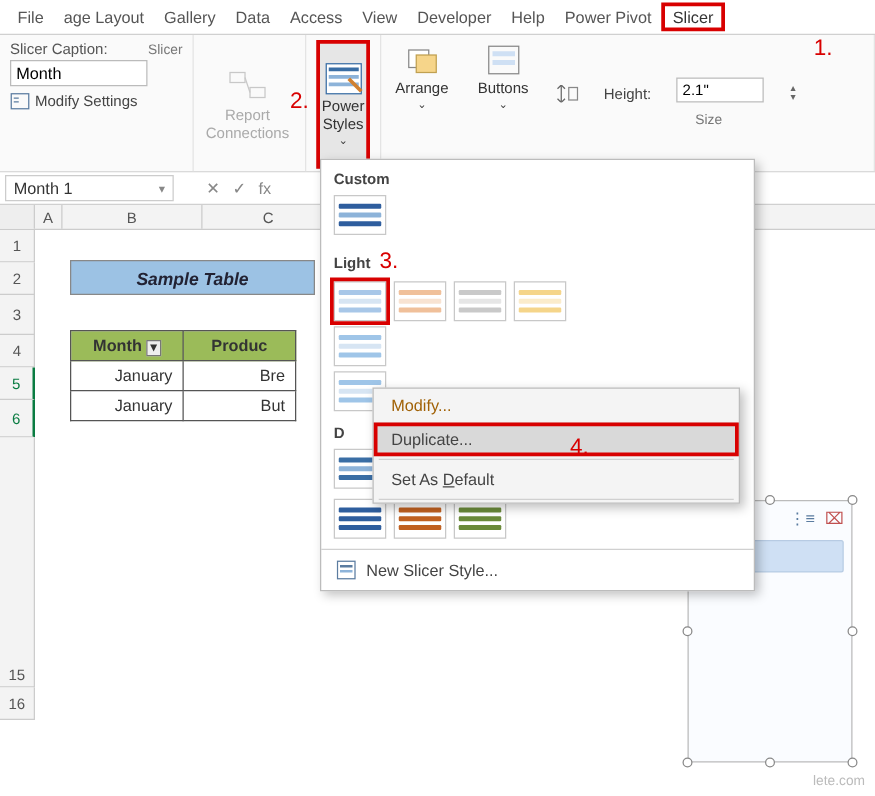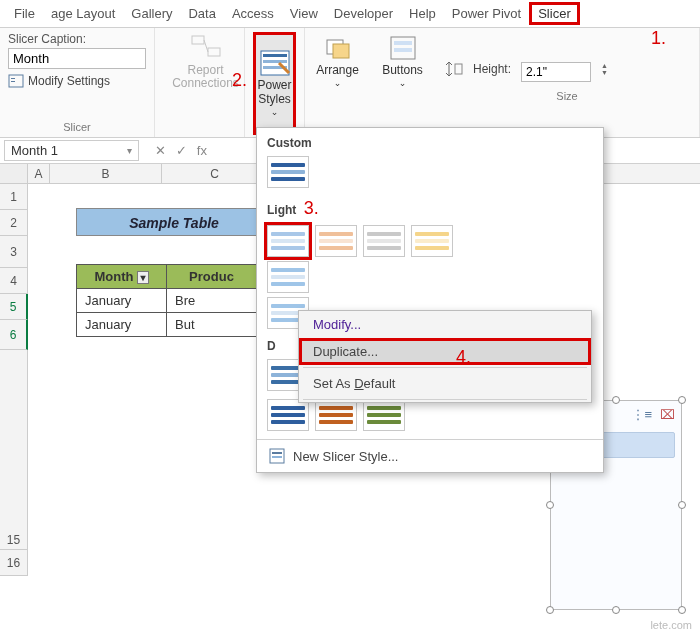--- a/index.html
+++ b/index.html
@@ -1,65 +1,65 @@
 <!DOCTYPE html>
 <html><head>
 <meta charset="utf-8">
 <style>
 *{box-sizing:border-box;font-family:"Segoe UI",Arial,sans-serif;margin:0;padding:0}
 body{background:#fff;width:700px;height:637px;overflow:hidden;position:relative;font-size:13px;color:#333}
 .tabstrip{display:flex;align-items:center;height:28px;border-bottom:1px solid #d0d0d0;padding-left:6px;gap:0;background:#fff}
 .tab{padding:4px 8px;color:#555;cursor:pointer;white-space:nowrap}
 .slicer-tab{border:3px solid #d80000;padding:1px 6px;color:#333;font-weight:400}
 .ribbon{display:flex;height:110px;border-bottom:1px solid #d0d0d0;background:#fafafa}
-.group{display:flex;flex-direction:column;justify-content:space-between;border-right:1px solid #e4e4e4;padding:4px 8px 2px}
+.group{display:flex;flex-direction:row;justify-content:space-between;border-right:1px solid #e4e4e4;padding:4px 8px 2px}
 .group-label{text-align:center;color:#777;font-size:11px;padding:2px 0}
 .slicer-group{width:155px}
 .caption-label{font-size:12px;color:#555;margin-bottom:2px}
 .caption-input{width:100%;border:1px solid #bbb;padding:2px 4px;font-size:13px;background:#fff}
 .settings-btn{display:flex;align-items:center;gap:4px;margin-top:4px;font-size:12px;color:#444}
 .settings-btn svg{width:16px;height:16px}
 .report-conn{display:flex;flex-direction:column;align-items:center;justify-content:center;width:85px;color:#aaa;gap:2px;font-size:12px;text-align:center;line-height:1.1}
 .report-conn svg{width:32px;height:30px}
 .styles-group{width:60px;position:relative}
 .quick-styles{display:flex;flex-direction:column;align-items:center;justify-content:center;height:100%;gap:2px;font-size:12px;color:#333;line-height:1.1;text-align:center;border:3px solid #d80000;background:#e6e6e6}
 .qs-icon{width:32px;height:28px}
 .arrange-group,.buttons-group{width:65px;display:flex;flex-direction:column;align-items:center;justify-content:flex-start;padding-top:6px;font-size:12px;color:#333;gap:2px;line-height:1.1;text-align:center}
 .arrange-group svg,.buttons-group svg{width:30px;height:28px}
 .size-group{flex:1;display:flex;flex-direction:column;justify-content:center;gap:6px;padding:6px 10px}
-.size-row{display:flex;align-items:flex-start;gap:10px;font-size:12px;color:#444}
+.size-row{display:flex;align-items:flex-end;gap:20px;font-size:12px;color:#444}
 .size-row input{width:70px;border:1px solid #bbb;padding:2px 4px;font-size:12px}
 .spin{display:flex;flex-direction:column;font-size:7px;color:#666;line-height:1}
 .annot{position:absolute;color:#d80000;font-size:18px;font-weight:400}
 .namebox-row{display:flex;align-items:center;height:26px;border-bottom:1px solid #d0d0d0;background:#fff}
-.namebox{width:135px;border:1px solid #ccc;margin:2px 2px 2px 4px;padding:2px 6px;font-size:13px;color:#333;display:flex;justify-content:space-between;align-items:center}
+.namebox{width:135px;border:1px solid #ccc;margin:2px 12px 2px 4px;padding:2px 6px;font-size:13px;color:#333;display:flex;justify-content:space-between;align-items:center}
 .fx-btns{display:flex;gap:10px;padding:0 14px;color:#888}
 .sheet{position:relative;height:calc(637px - 28px - 110px - 26px);background:#fff}
 .col-headers{display:flex;height:20px;background:#f3f3f3;border-bottom:1px solid #ccc}
 .corner{width:28px;border-right:1px solid #ccc;background:#eee}
 .ch{border-right:1px solid #ccc;text-align:center;font-size:12px;color:#555;line-height:20px}
 .chA{width:22px}.chB{width:112px}.chC{width:106px}
 .rows{position:absolute;left:0;top:20px}
 .rh{width:28px;height:26px;border-right:1px solid #ccc;border-bottom:1px solid #ccc;background:#f3f3f3;text-align:center;font-size:12px;color:#555;line-height:26px}
 .rh.sel{color:#0a7c42;border-right:2px solid #0a7c42}
-.sample-table{position:absolute;left:76px;top:44px}
+.sample-table{position:absolute;left:56px;top:44px}
 .title-cell{width:196px;height:28px;background:#9cc2e4;color:#223;font-weight:bold;font-style:italic;text-align:center;line-height:28px;border:1px solid #888;font-size:14px}
 .data-table{margin-top:28px;border-collapse:collapse}
 .data-table th{background:#9bbb59;border:1px solid #555;padding:4px 8px;font-size:13px;font-weight:bold;text-align:center}
 .data-table th .drop{font-size:10px;margin-left:4px;border:1px solid #777;padding:0 2px;background:#eee}
-.data-table td{border:1px solid #555;padding:4px 8px;font-size:13px;text-align:left;min-width:90px}
+.data-table td{border:1px solid #555;padding:4px 8px;font-size:13px;text-align:right;min-width:90px}
 .gallery{position:absolute;left:256px;top:127px;width:348px;background:#fff;border:1px solid #bcbcbc;box-shadow:3px 3px 8px rgba(0,0,0,.25);z-index:10}
 .gal-section-label{font-size:12px;font-weight:bold;color:#444;padding:8px 10px 4px}
 .gal-row{display:flex;gap:6px;padding:2px 10px;flex-wrap:wrap}
 .sw{width:42px;height:32px;border:1px solid #c8c8c8;background:#fff;display:flex;flex-direction:column;justify-content:center;gap:3px;padding:3px}
 .sw .bar{height:4px;border-radius:1px}
 .sw.sel-red{outline:3px solid #d80000;outline-offset:0}
 .ctx-menu{position:absolute;left:298px;top:310px;width:294px;background:#f4f4f4;border:1px solid #bcbcbc;box-shadow:3px 3px 8px rgba(0,0,0,.25);z-index:20}
 .ctx-item{padding:6px 14px;font-size:13px;color:#444}
-.ctx-item.disabled{color:#4c1d95}
+.ctx-item.disabled{color:#a16207}
 .ctx-item.hover{background:#d9d9d9;border:3px solid #d80000;padding:3px 11px}
 .ctx-sep{height:1px;background:#d0d0d0;margin:2px 4px}
 .gal-footer{border-top:1px solid #d0d0d0;padding:8px 12px;font-size:13px;color:#444;display:flex;align-items:center;gap:8px;margin-top:6px}
 .slicer-pane{position:absolute;right:18px;top:236px;width:132px;height:210px;border:1px solid #bbb;background:#fafcff}
 .handle{position:absolute;width:8px;height:8px;border:1px solid #888;background:#fff;border-radius:50%}
 .sp-head{display:flex;justify-content:flex-end;gap:8px;padding:6px;color:#5b7ca0}
 .sp-block{height:26px;background:#cfe0f4;border:1px solid #b7cbe3;margin:4px 6px;border-radius:2px}
 .watermark{position:absolute;right:8px;bottom:6px;font-size:11px;color:#bbb}
 u{text-decoration:underline}
 .rh-col{display:flex;flex-direction:column}

